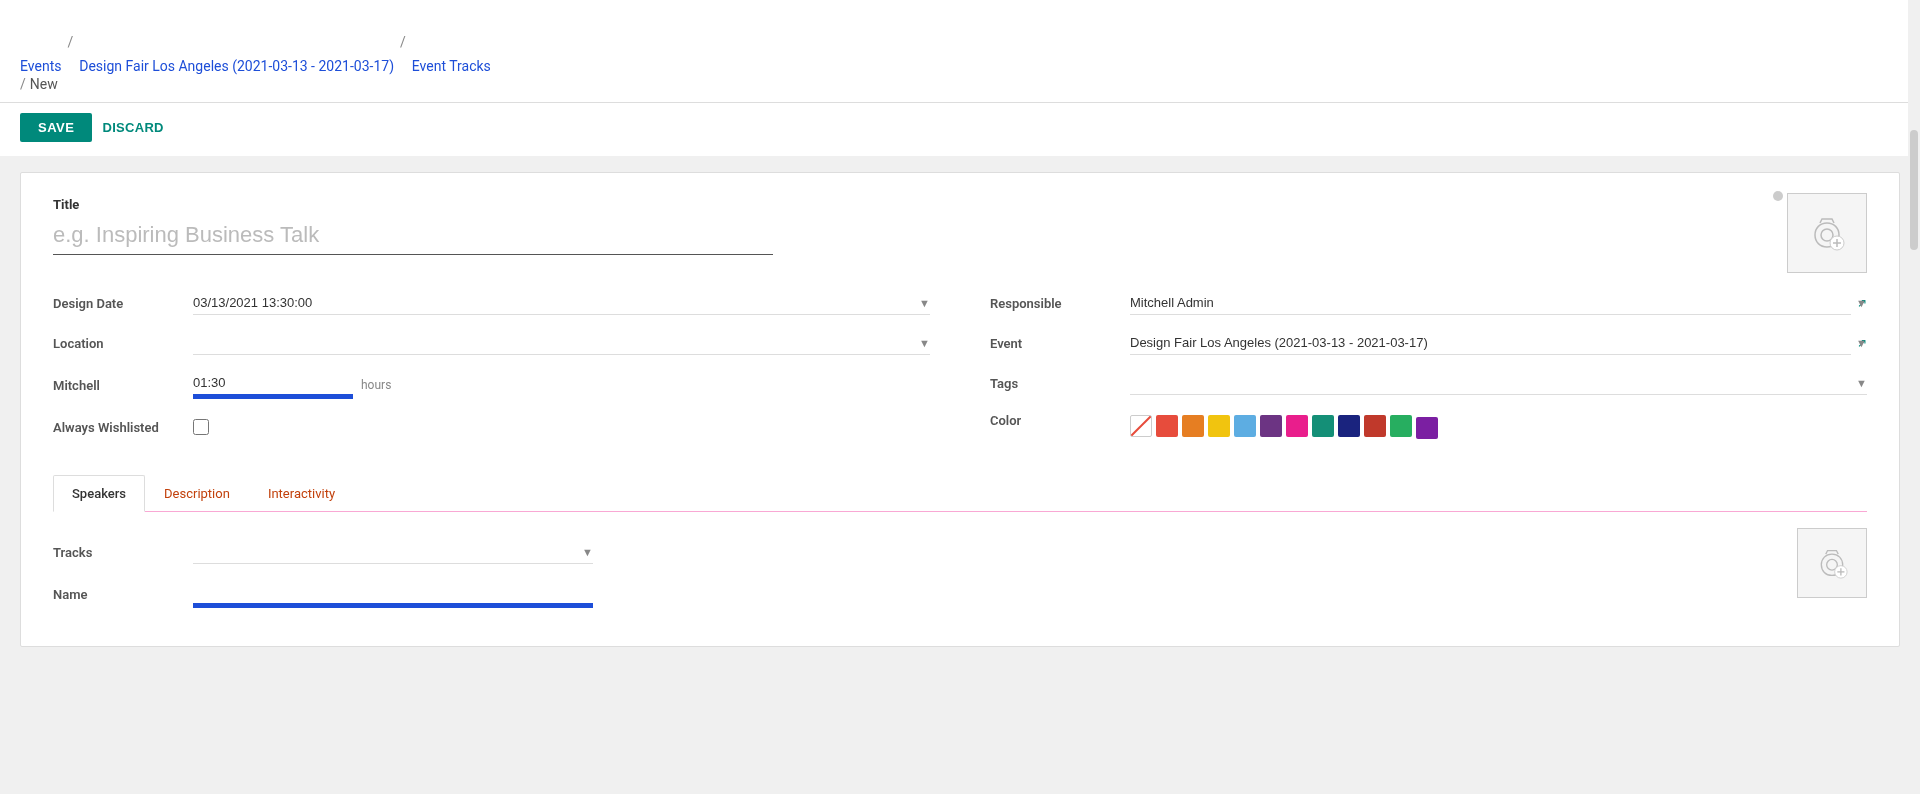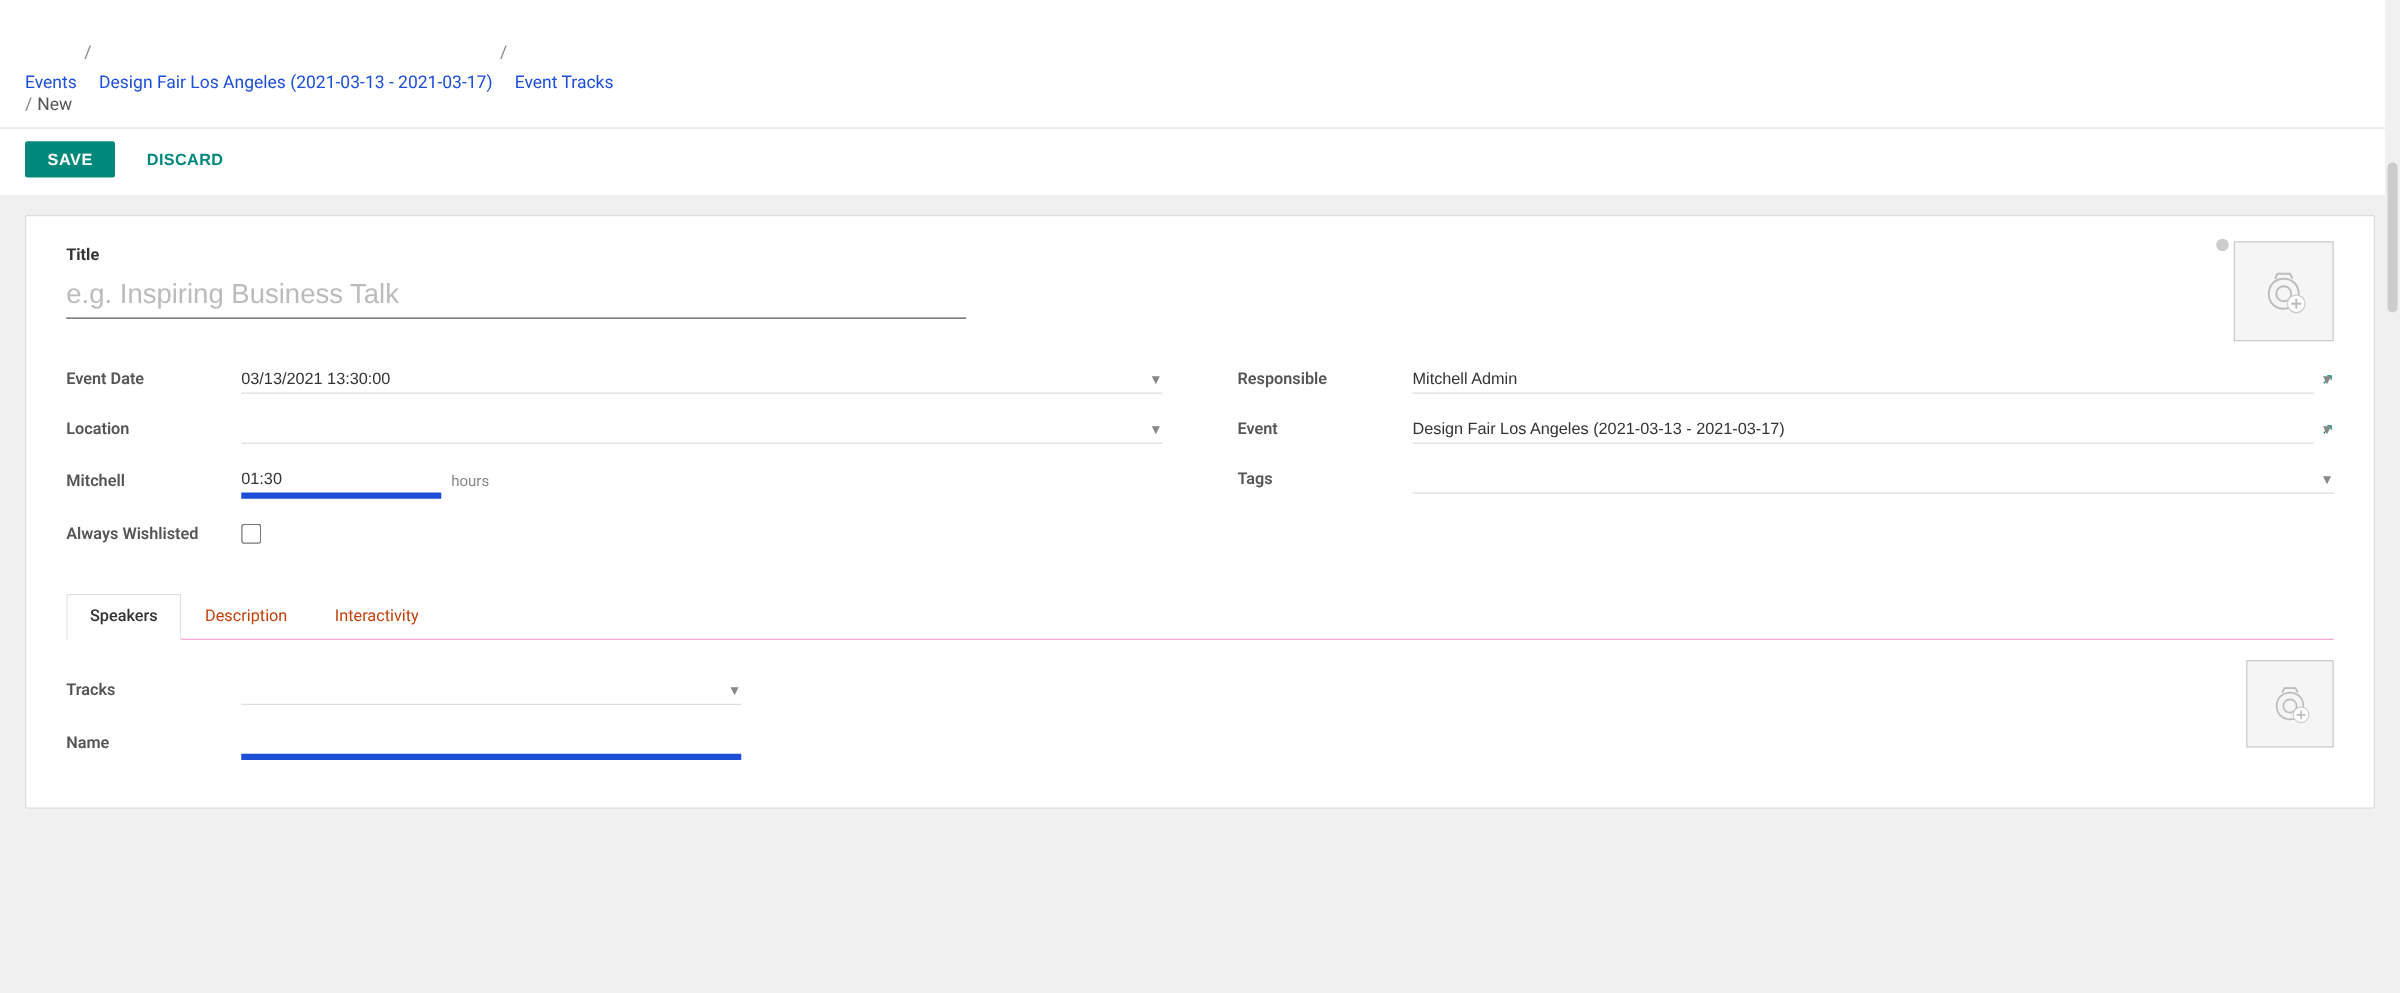--- a/index.html
+++ b/index.html
@@ -3,21 +3,21 @@
   <meta charset="utf-8">
   <style>
     * { box-sizing: border-box; margin: 0; padding: 0; }
     body { font-family: -apple-system, BlinkMacSystemFont, 'Segoe UI', Roboto, sans-serif; font-size: 14px; background: #f0f0f0; color: #333; }
 
     .top-bar { background: #fff; padding: 10px 20px; border-bottom: 1px solid #ddd; }
     .breadcrumb { display: flex; align-items: center; flex-wrap: wrap; gap: 4px; font-size: 14px; }
     .breadcrumb a { color: #1d4ed8; text-decoration: none; cursor: pointer; margin-top: 48px; }
     .breadcrumb .separator { color: #888; margin: 0 2px; }
 
-    .action-bar { display: flex; align-items: flex-end; gap: 15px; padding: 10px 20px 14px 20px; background: #fff; }
+    .action-bar { display: flex; align-items: flex-end; gap: 0; padding: 10px 20px 14px 20px; background: #fff; }
     .btn-save { background: #00897b; color: #fff; border: none; padding: 7px 18px; font-size: 13px; font-weight: 600; cursor: pointer; border-radius: 2px; letter-spacing: 0.5px; }
     .btn-discard { background: transparent; color: #00897b; border: none; padding: 7px 10px; font-size: 13px; font-weight: 600; cursor: pointer; letter-spacing: 0.3px; }
 
     .main-content { background: #f0f0f0; padding: 16px 20px; min-height: calc(100vh - 110px); }
     .form-card { background: #fff; border: 1px solid #ddd; border-radius: 2px; padding: 24px 32px 30px 32px; position: relative; }
 
     .title-section { margin-bottom: 28px; padding-right: 100px; }
     .title-label { font-size: 13px; font-weight: 700; color: #333; margin-bottom: 6px; display: block; }
     .title-input { width: 100%; max-width: 720px; border: none; border-bottom: 1px solid #555; outline: none; font-size: 22px; color: #bbb; padding: 4px 0 6px 0; background: transparent; }
     .title-input::placeholder { color: #bbb; }
@@ -96,21 +96,21 @@
     <div class="title-section">
       <label class="title-label">Title</label>
       <input class="title-input" type="text" placeholder="e.g. Inspiring Business Talk" style="">
     </div>
 
     <div class="fields-grid">
 
       <div>
 
         <div class="field-row">
-          <span class="field-label">Event Date</span>
+          <span class="field-label">Design Date</span>
           <div class="field-value">
             <input class="field-select" type="text" value="03/13/2021 13:30:00" style="">
             <span class="dropdown-arrow">▼</span>
           </div>
         </div>
 
         <div class="field-row">
           <span class="field-label">Location</span>
           <div class="field-value">
             <input class="field-select" type="text" style="">
@@ -155,20 +155,43 @@
         </div>
 
         <div class="field-row">
           <span class="field-label">Tags</span>
           <div class="field-value">
             <input class="field-select" type="text" style="">
             <span class="dropdown-arrow">▼</span>
           </div>
         </div>
 
+        <div class="field-row" style="align-items:flex-start; padding-top:10px;">
+          <span class="field-label">Color</span>
+          <div class="field-value" style="flex-wrap:wrap; gap:5px; align-items:center;">
+            <div class="color-field" id="color-field">
+                <div style="display: flex; gap: 4px;">
+                  <div class="color-swatch no-color selected" title="No color"></div>
+                  <div class="color-swatch" title="Red" style="background: rgb(231, 76, 60);"></div>
+                  <div class="color-swatch" title="Orange" style="background: rgb(230, 126, 34);"></div>
+                  <div class="color-swatch" title="Yellow" style="background: rgb(241, 196, 15);"></div>
+                  <div class="color-swatch" title="Light Blue" style="background: rgb(93, 173, 226);"></div>
+                  <div class="color-swatch" title="Purple Dark" style="background: rgb(108, 52, 131);"></div>
+                  <div class="color-swatch" title="Pink" style="background: rgb(233, 30, 140);"></div>
+                  <div class="color-swatch" title="Teal" style="background: rgb(20, 143, 119);"></div>
+                  <div class="color-swatch" title="Navy" style="background: rgb(26, 35, 126);"></div>
+                  <div class="color-swatch" title="Crimson" style="background: rgb(192, 57, 43);"></div>
+                  <div class="color-swatch" title="Green" style="background: rgb(39, 174, 96);"></div>
+                </div>
+                <div style="display: flex; gap: 4px; margin-top: 4px;">
+                  <div class="color-swatch" title="Violet" style="background: rgb(123, 31, 162);"></div>
+                </div>
+              </div>
+          </div>
+        </div>
       </div>
     </div>
 
     <div class="tabs-section">
       <div class="tabs-nav" id="tabs-nav">
       <div class="tab-item active">Speakers</div>
           <div class="tab-item">Description</div>
           <div class="tab-item">Interactivity</div>
         </div>
       <div class="tab-content">

